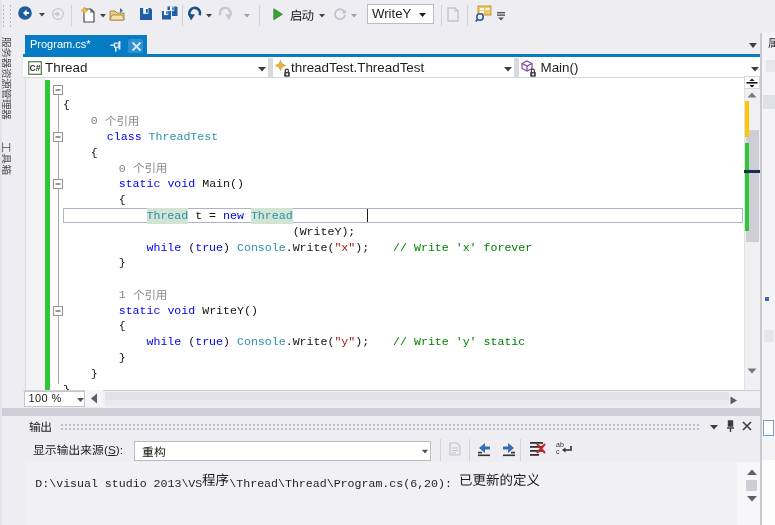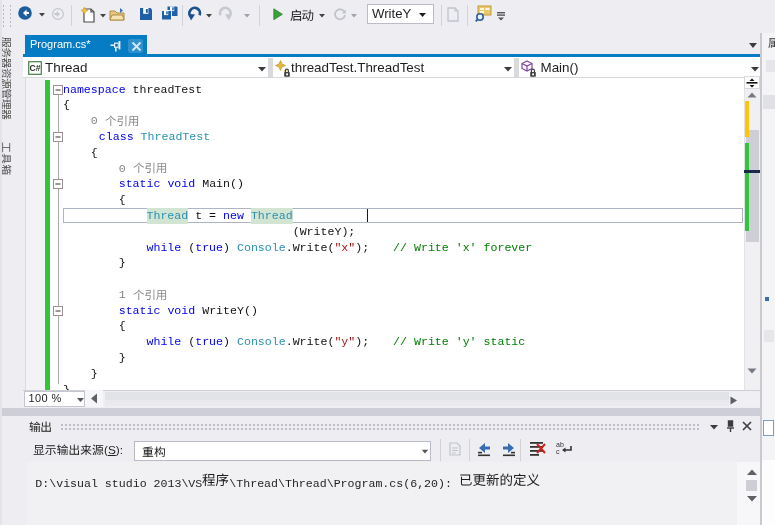--- a/index.html
+++ b/index.html
@@ -230,35 +230,31 @@
       <rect x="2.5" y="4.5" width="5" height="1" fill="#333"></rect>
     </svg>
 <svg class="abs" style="left:52.8px;top:179.2px;" width="10.0" height="10.0" viewBox="0 0 10.0 10.0">
       <rect x="0.5" y="0.5" width="9" height="9" fill="#fff" stroke="#a08f8f" stroke-width="1"></rect>
       <rect x="2.5" y="4.5" width="5" height="1" fill="#333"></rect>
     </svg>
 <svg class="abs" style="left:52.8px;top:305.6px;" width="10.0" height="10.0" viewBox="0 0 10.0 10.0">
       <rect x="0.5" y="0.5" width="9" height="9" fill="#fff" stroke="#a08f8f" stroke-width="1"></rect>
       <rect x="2.5" y="4.5" width="5" height="1" fill="#333"></rect>
     </svg>
-<div class="abs" style="left:0;top:81.60px;width:775px;height:15.79px">
-      <span class="abs mono" style="left:63.0px;top:0;color:#0101f0">namespace</span>
-      <span class="abs mono" style="left:132.6px;top:0;color:#111">threadTest</span>
-    </div>
 <div class="abs" style="left:0;top:97.39px;width:775px;height:15.79px">
       <span class="abs mono" style="left:63.0px;top:0;color:#111">{</span>
     </div>
 <div class="abs" style="left:90.8px;top:0;height:15.79px"></div>
 <div class="abs mono" style="left:90.8px;top:113.18px;color:#858585">0</div>
 <svg style="position:absolute;left:104.8px;top:115.0px;" width="34.4" height="11.6" viewBox="0 -880 2966 1000" fill="#858585">
       <use href="#g11" transform="translate(0 0) scale(1 -1)"></use>
       <use href="#g18" transform="translate(983 0) scale(1 -1)"></use>
       <use href="#g6" transform="translate(1966 0) scale(1 -1)"></use>
     </svg>
-<div class="abs" style="left:8px;top:128.97px;width:639px;height:15.79px">
+<div class="abs" style="left:16px;top:128.97px;width:639px;height:15.79px">
       <span class="abs mono" style="left:90.8px;top:0;color:#0101f0">class</span>
       <span class="abs mono" style="left:132.6px;top:0;color:#2b91af">ThreadTest</span>
     </div>
 <div class="abs" style="left:0;top:144.76px;width:775px;height:15.79px">
       <span class="abs mono" style="left:90.8px;top:0;color:#111">{</span>
     </div>
 <div class="abs" style="left:118.7px;top:0;height:15.79px"></div>
 <div class="abs mono" style="left:118.7px;top:160.55px;color:#858585">0</div>
 <svg style="position:absolute;left:132.7px;top:162.3px;" width="34.4" height="11.6" viewBox="0 -880 2966 1000" fill="#858585">
       <use href="#g11" transform="translate(0 0) scale(1 -1)"></use>

